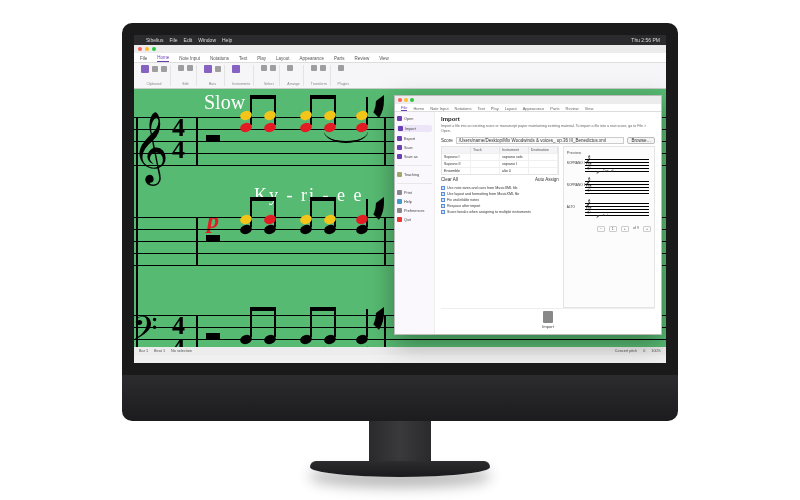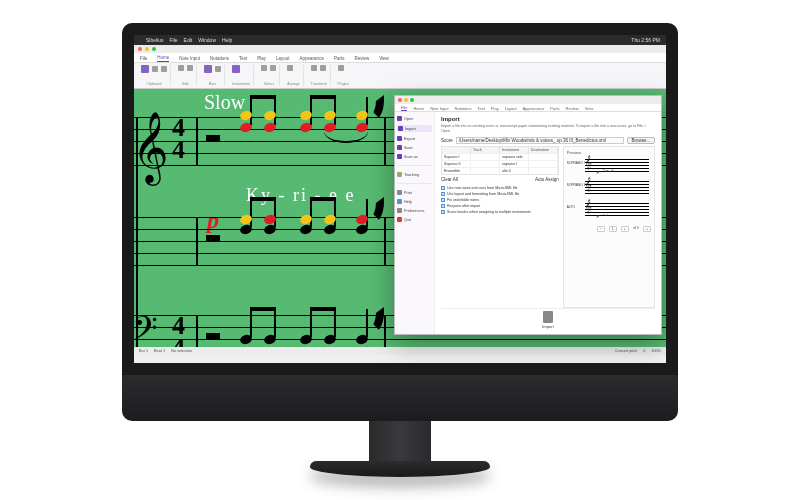--- a/index.html
+++ b/index.html
@@ -117,21 +117,21 @@
     background: #57ba72;
     position: relative;
     overflow: hidden;
   }
   .tempo {
     position: absolute; top: 2px; left: 70px;
     font-family: Georgia, serif;
     font-size: 20px; color: #fff;
   }
   .lyrics {
-    position: absolute; top: 96px; left: 112px;
+    position: absolute; top: 96px; left: 120px;
     font-family: Georgia, serif;
     font-size: 18px; color: #fff; letter-spacing: 2px;
   }
   .dynamic-p {
     position: absolute; top: 118px; left: 73px;
     font-family: Georgia, serif; font-style: italic; font-weight: bold;
     font-size: 24px; color: #e31b23;
   }
   .staff {
     position: absolute; left: -10px; right: 0;

